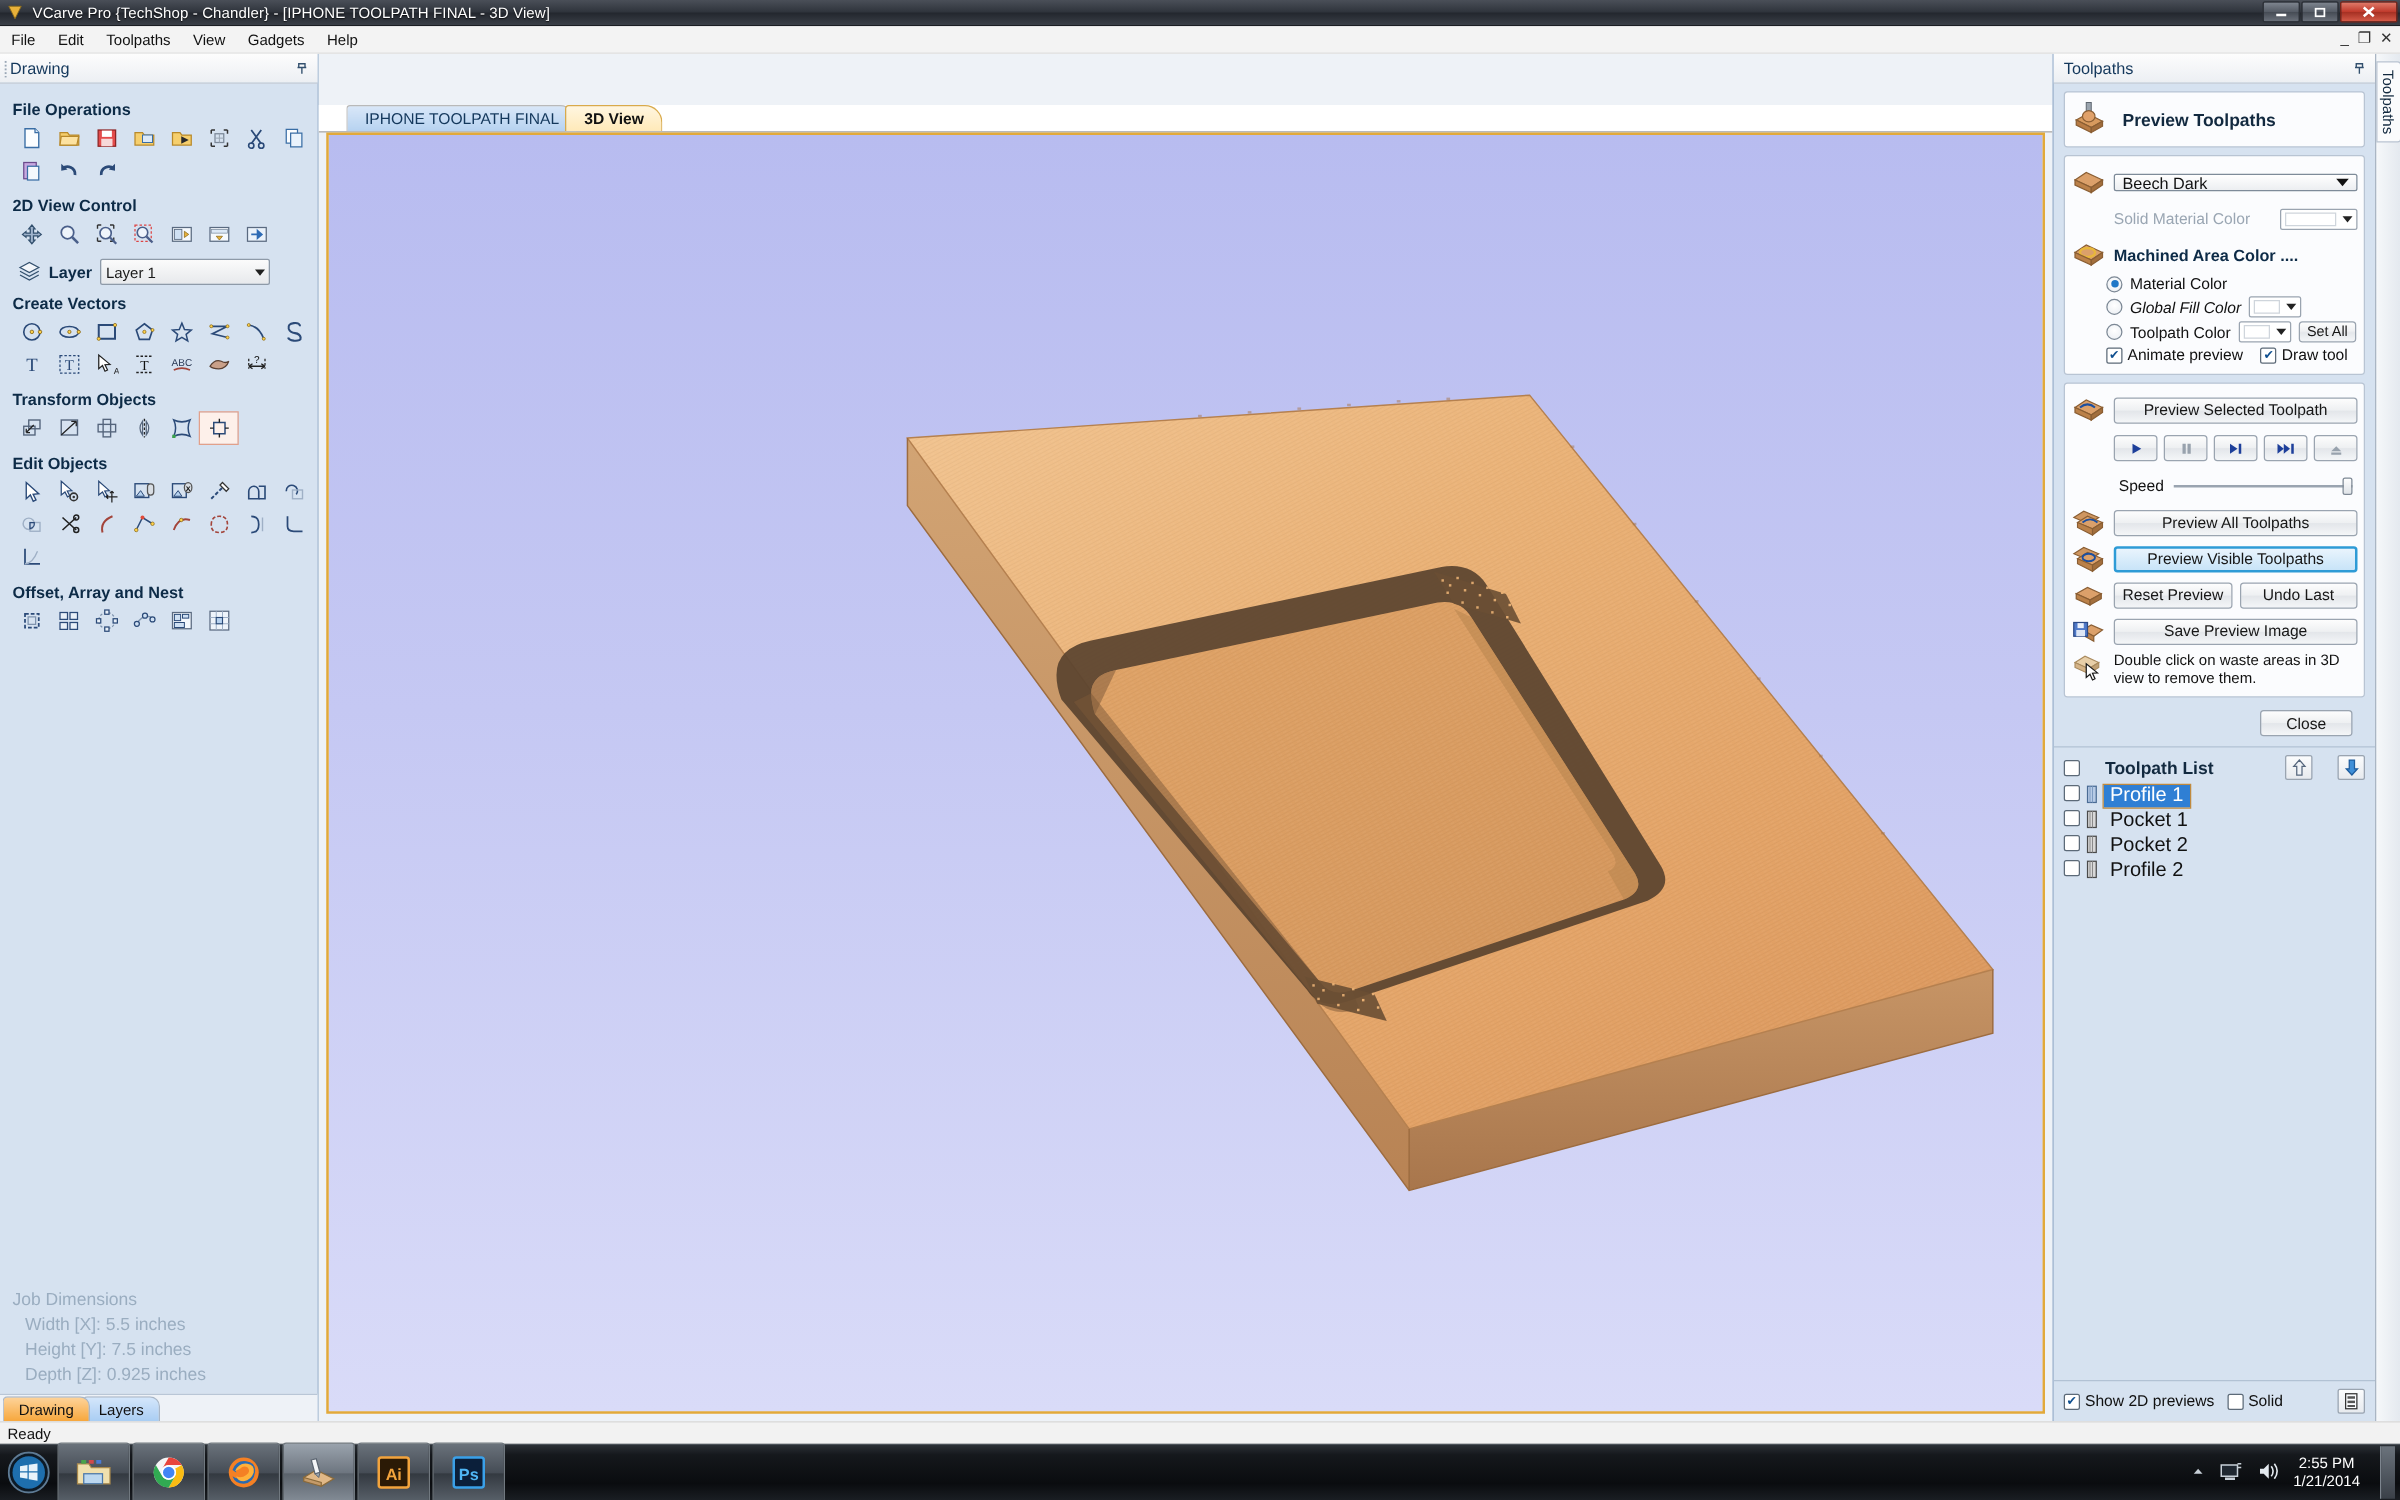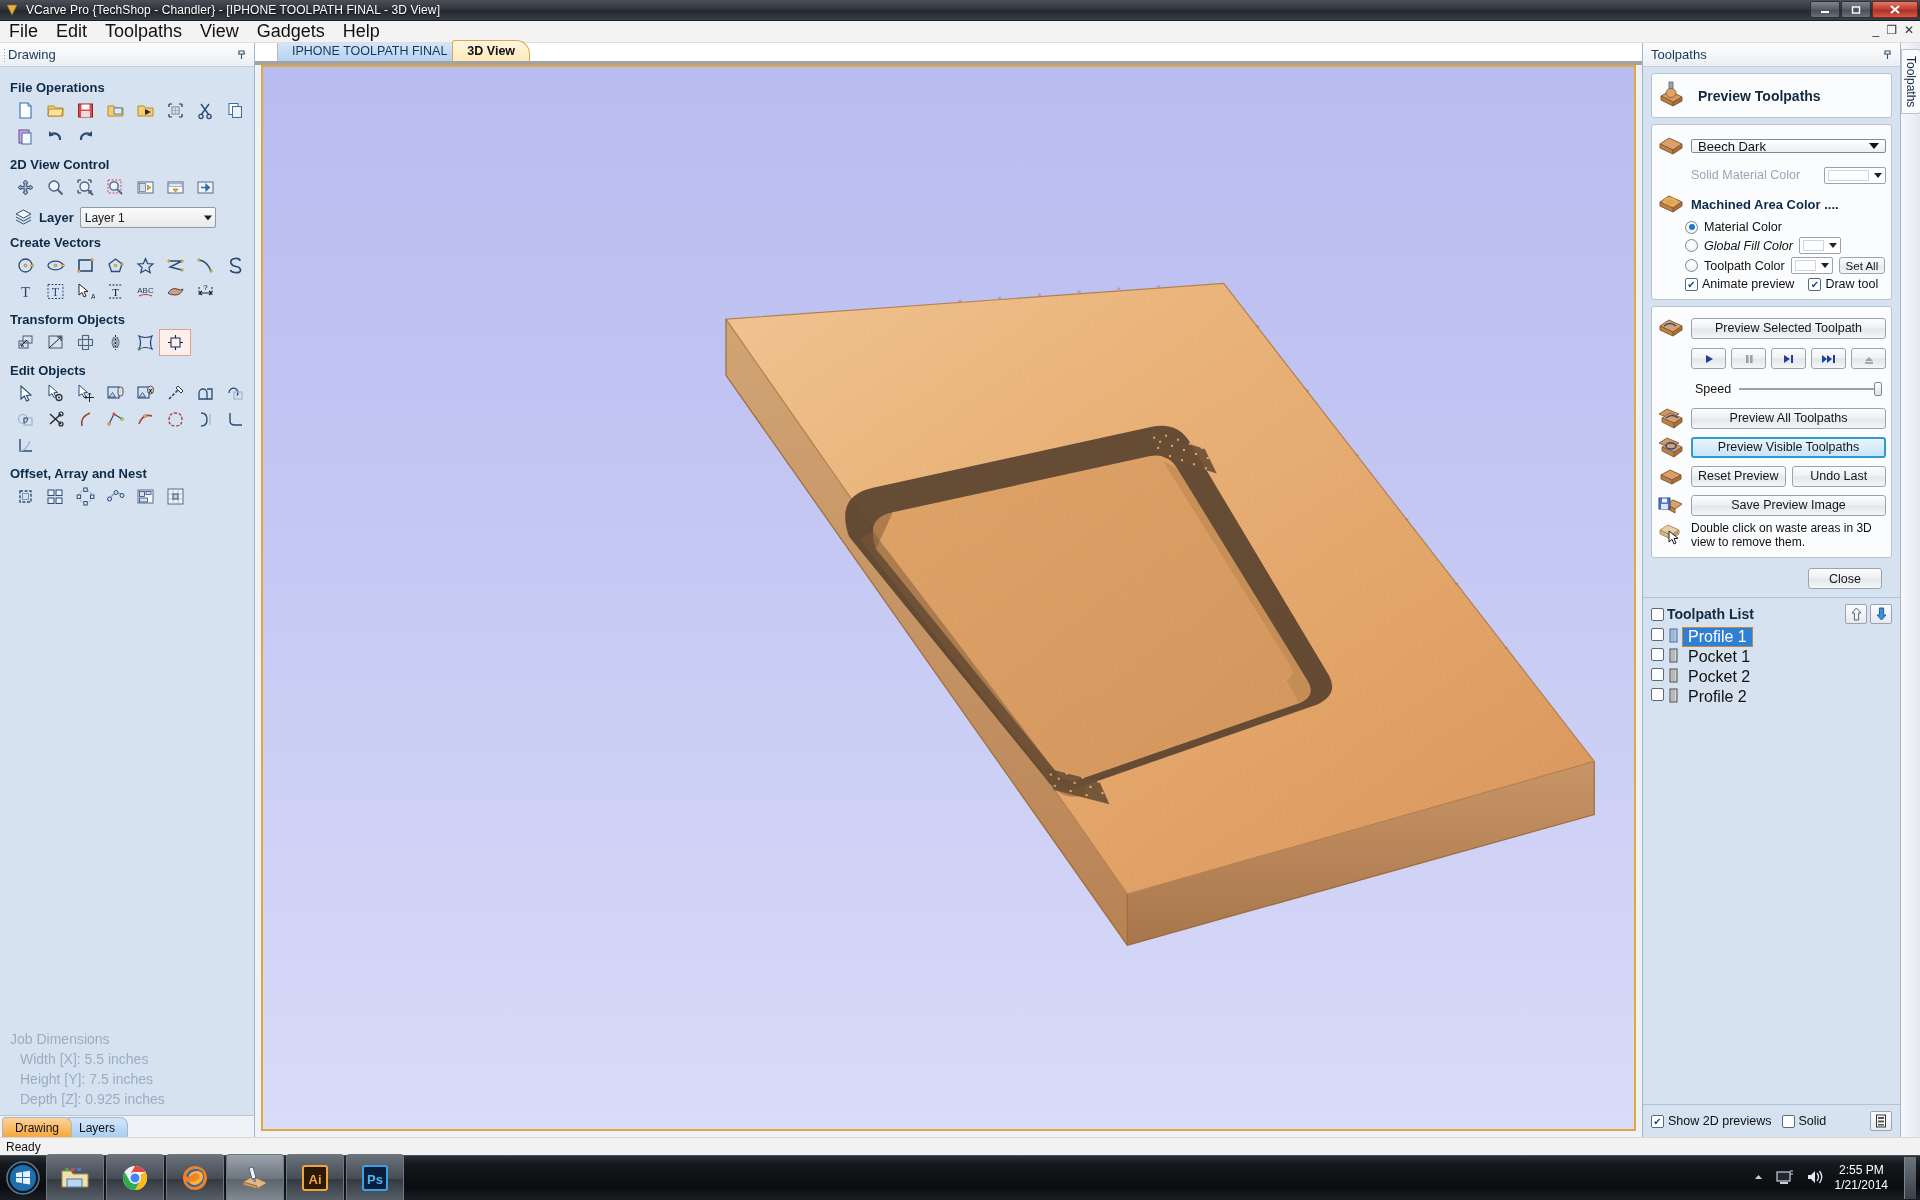--- a/index.html
+++ b/index.html
@@ -46,21 +46,21 @@
     border-color:#7a2318;
   }
 
   
   .menubar {
     height:22px; background:#f3f3f3;
     display:flex; align-items:center; position:relative;
     border-bottom:1px solid #dfdfdf;
   }
   .menubar .mi {
-    padding:2px 9px; font-size:18px; color:#111;
+    padding:2px 9px; font-size:12px; color:#111;
   }
   .mdibtns { position:absolute; right:6px; top:2px; display:flex; gap:7px;
              color:#333; font-size:12px; align-items:center; }
 
   
   .bodyrow { flex:1; display:flex; min-height:0; background:#e8eef6; }
 
   
   .leftpanel {
     width:255px; background:#d6e2f0;
@@ -118,21 +118,21 @@
     display:flex;align-items:center;
     border:1px solid #a9b6c6; border-bottom:none;
     border-radius:4px 8px 0 0; margin-right:-6px;
   }
   .lp-tab.active { background:linear-gradient(180deg,#fdd39a,#f7a73c); z-index:2; }
   .lp-tab.inactive { background:linear-gradient(180deg,#d4e6fb,#a9cdf3); z-index:1; }
 
   
   .center { flex:1; display:flex; flex-direction:column; min-width:0; background:#eef2f7;}
   .doctabs { height:22px; display:flex; align-items:flex-end; padding-left:22px;
-             background:#fff; border-bottom:4px solid #a3a3a3;}
+             background:#fff; border-bottom:1px solid #a3a3a3;margin-top:41px;}
   .dtab {
     height:21px; padding:0 14px; font-size:12.5px; color:#111;
     display:flex; align-items:center;
     border:1px solid #b9b9b9; border-bottom:none;
     border-radius:3px 14px 0 0; margin-right:-10px;
   }
   .dtab.inactive { background:linear-gradient(180deg,#d9e7f8,#b6d2f0); color:#14385c; }
   .dtab.active { background:linear-gradient(180deg,#fff6e0,#ffe9b8); font-weight:bold;
                  border-color:#d9aa4b; z-index:3; }
   .viewport {
@@ -206,21 +206,21 @@
   .tbtn.dim { color:#9aa4b0; }
   .speedrow { display:flex; align-items:center; gap:8px; padding:0 4px; }
   .slider { flex:1; height:14px; position:relative; }
   .slider .track { position:absolute; left:0; right:0; top:6px; height:2px; background:#9aa4b0; }
   .slider .knob { position:absolute; right:0; top:0; width:8px;height:14px;
     background:linear-gradient(180deg,#fefefe,#dfe3e8); border:1px solid #7d8894; border-radius:2px;}
   .hint { font-size:12px; color:#111; line-height:14px; }
   .closerow { display:flex; justify-content:flex-end; padding:4px 10px 8px 0; }
   .closebtn { width:74px; }
 
-  .tp-list-hdr { display:flex; align-items:center; gap:3px; padding:6px 8px 2px 8px;
+  .tp-list-hdr { display:flex; align-items:center; gap:20px; padding:6px 8px 2px 8px;
                  border-top:1px solid #b2c2d4; }
   .tp-list-hdr .t { font-weight:bold; font-size:14px; color:#12293f; flex:1; }
   .sortbtn { width:22px;height:20px; border:1px solid #9aa4b0; border-radius:2px;
              background:linear-gradient(180deg,#fbfcfd,#e7eaee);
              display:flex;align-items:center;justify-content:center; }
   .tp-list { flex:1; padding:2px 8px; }
   .tp-item { display:flex; align-items:flex-start; gap:5px; height:20px; font-size:16px; color:#111; }
   .tp-item .name { padding:0 5px; }
   .tp-item.sel .name { background:#2f7fd4; color:#fff; outline:1px solid #c08a3e; }
   .tp-foot { display:flex; align-items:center; gap:10px; padding:6px 8px;

